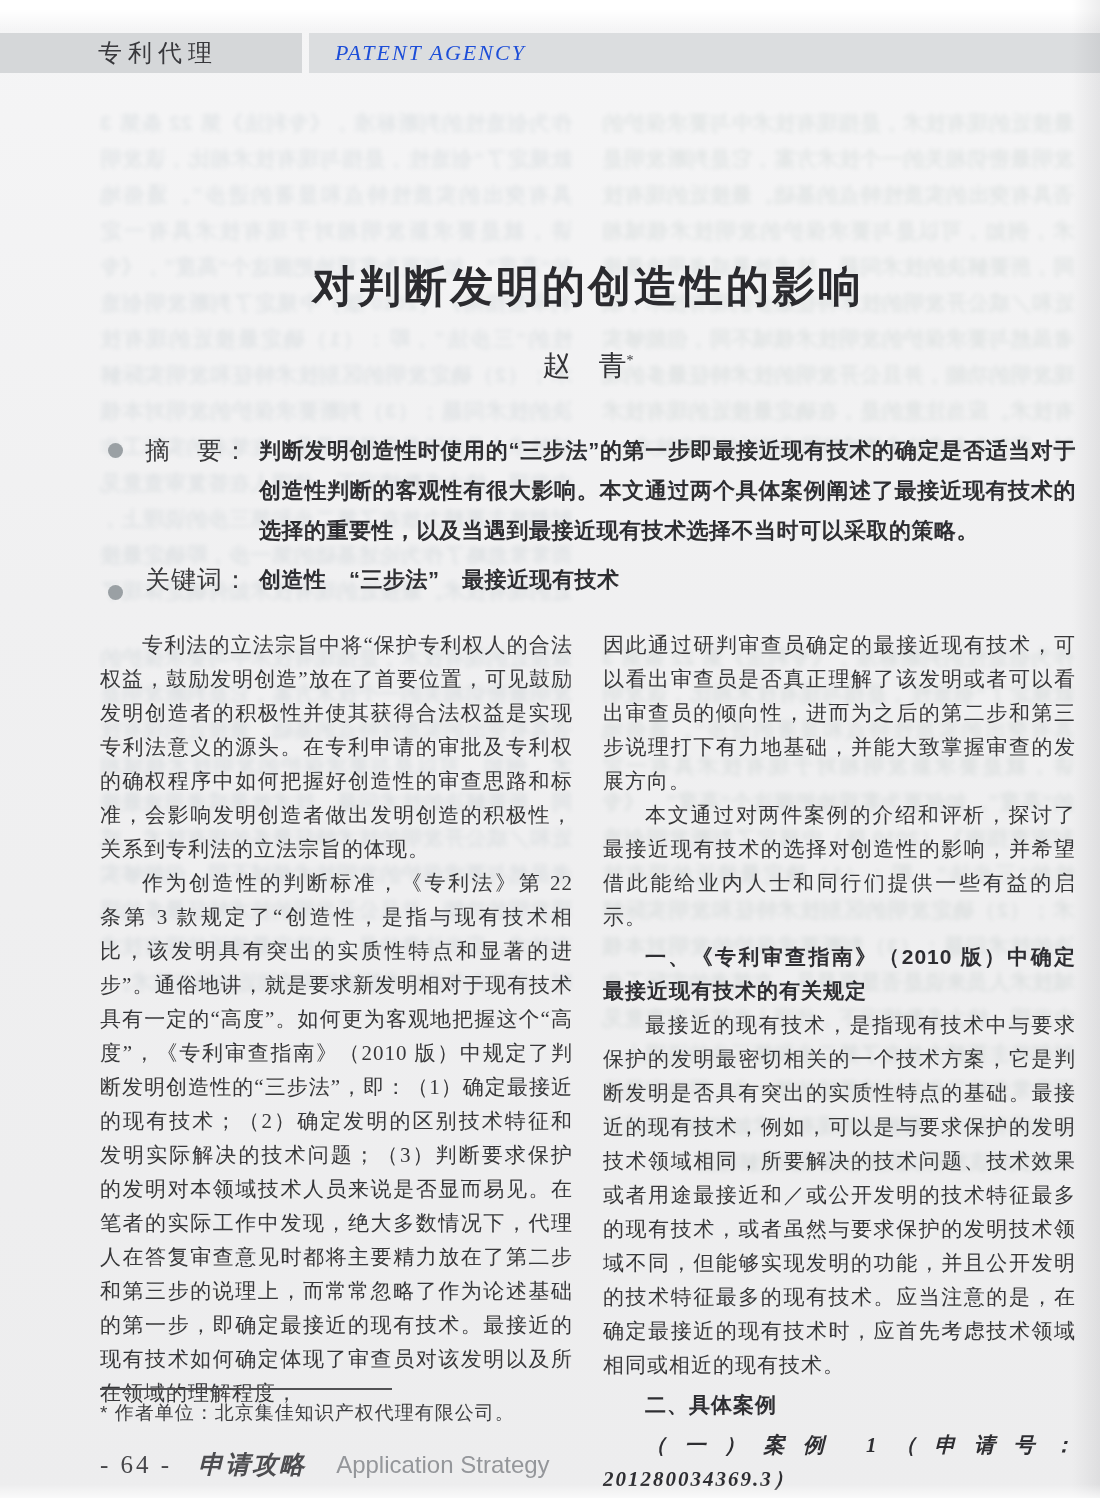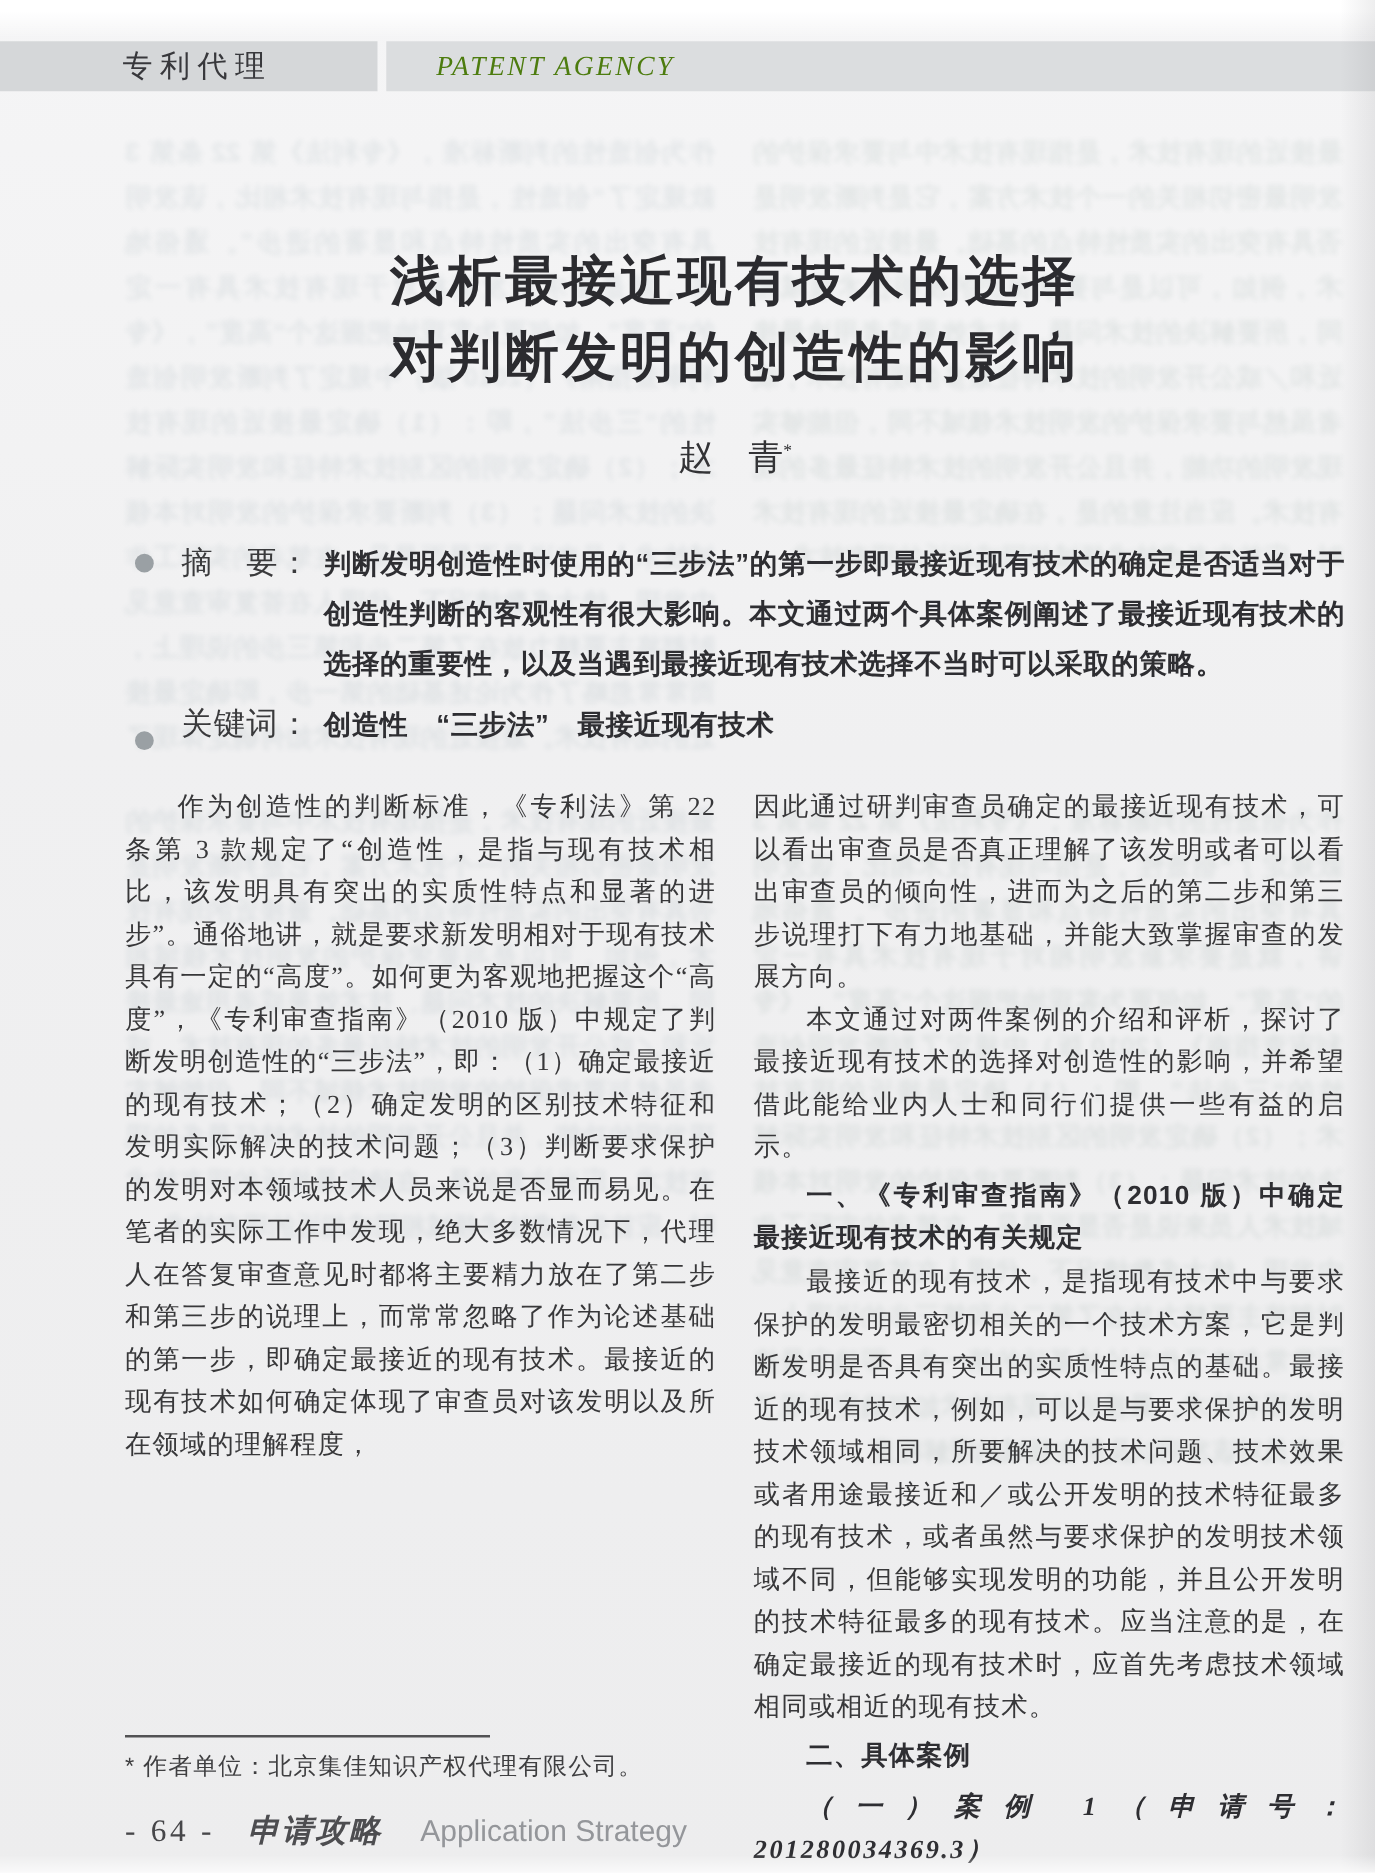--- a/index.html
+++ b/index.html
@@ -20,21 +20,21 @@
         background:linear-gradient(to right,rgba(120,120,125,0) ,rgba(120,120,125,0.13));}
   .edge-bottom{position:absolute;left:0;right:0;bottom:0;height:14px;z-index:3;
         background:linear-gradient(to top,rgba(255,255,255,0.7),rgba(255,255,255,0));}
   
   .header{position:absolute;top:33px;left:0;right:0;height:40px;z-index:2;}
   .band{position:absolute;top:0;height:40px;display:flex;align-items:center;}
   .band-cn{left:0;width:302px;background:#d5d7d9;}
   .band-cn span{margin-left:98px;font-family:"Liberation Sans","DejaVu Sans",sans-serif;
         font-size:24px;letter-spacing:6px;color:#38383c;}
   .band-en{left:309px;right:0;background:#dbdddf;}
-  .band-en span{margin-left:40px;font-style:italic;font-size:22px;letter-spacing:2px;color:#4d7c0f;}
+  .band-en span{margin-left:26px;font-style:italic;font-size:22px;letter-spacing:2px;color:#1d4ed8;}
   
   .content{position:absolute;left:100px;right:24px;top:0;z-index:2;}
   .title{margin:195px 0 0 0;text-align:center;font-size:43px;line-height:61px;
         font-weight:bold;color:#2b2b2f;letter-spacing:3px;}
   .author{margin-top:30px;text-align:center;font-size:28px;color:#333336;}
   .author sup{font-size:14px;vertical-align:super;}
   .meta-row{display:flex;align-items:flex-start;margin-top:46px;}
   .meta-row.kw{margin-top:9px;align-items:flex-end;}
   .bullet{flex:none;width:15px;height:15px;border-radius:50%;background:#9aa0a4;margin:12px 22px 0 8px;}
   .meta-label{flex:none;font-size:25px;line-height:40px;color:#3a3a3c;letter-spacing:1px;margin-right:10px;}
@@ -74,21 +74,21 @@
       <span>专利代理</span>
     </div>
     <div class="band band-en">
       <span>PATENT AGENCY</span>
     </div>
   </div>
 
   <div class="content">
 
     <h1 class="title">
-      <span>浅析最接近现有技术的选择</span><br>
+      <br>
       <span>对判断发明的创造性的影响</span>
     </h1>
 
     <div class="author">
       <span>赵　青</span><sup>*</sup>
     </div>
 
     <div class="meta-row">
       <span class="bullet"></span>
       <span class="meta-label">摘　要：</span>
@@ -96,20 +96,21 @@
     </div>
 
     <div class="meta-row kw">
       <span class="bullet"></span>
       <span class="meta-label">关键词：</span>
       <div class="meta-text">创造性　“三步法”　最接近现有技术</div>
     </div>
 
     <div class="columns">
       <div class="col">
+        <p class="indent">专利法的立法宗旨中将“保护专利权人的合法权益，鼓励发明创造”放在了首要位置，可见鼓励发明创造者的积极性并使其获得合法权益是实现专利法意义的源头。在专利申请的审批及专利权的确权程序中如何把握好创造性的审查思路和标准，会影响发明创造者做出发明创造的积极性，关系到专利法的立法宗旨的体现。</p>
         <p class="indent">作为创造性的判断标准，《专利法》第 22 条第 3 款规定了“创造性，是指与现有技术相比，该发明具有突出的实质性特点和显著的进步”。通俗地讲，就是要求新发明相对于现有技术具有一定的“高度”。如何更为客观地把握这个“高度”，《专利审查指南》（2010 版）中规定了判断发明创造性的“三步法”，即：（1）确定最接近的现有技术；（2）确定发明的区别技术特征和发明实际解决的技术问题；（3）判断要求保护的发明对本领域技术人员来说是否显而易见。在笔者的实际工作中发现，绝大多数情况下，代理人在答复审查意见时都将主要精力放在了第二步和第三步的说理上，而常常忽略了作为论述基础的第一步，即确定最接近的现有技术。最接近的现有技术如何确定体现了审查员对该发明以及所在领域的理解程度，</p>
       </div>
       <div class="col">
         <p class="noindent">因此通过研判审查员确定的最接近现有技术，可以看出审查员是否真正理解了该发明或者可以看出审查员的倾向性，进而为之后的第二步和第三步说理打下有力地基础，并能大致掌握审查的发展方向。</p>
         <p class="indent">本文通过对两件案例的介绍和评析，探讨了最接近现有技术的选择对创造性的影响，并希望借此能给业内人士和同行们提供一些有益的启示。</p>
         <p class="sec">一、《专利审查指南》（2010 版）中确定最接近现有技术的有关规定</p>
         <p class="indent">最接近的现有技术，是指现有技术中与要求保护的发明最密切相关的一个技术方案，它是判断发明是否具有突出的实质性特点的基础。最接近的现有技术，例如，可以是与要求保护的发明技术领域相同，所要解决的技术问题、技术效果或者用途最接近和／或公开发明的技术特征最多的现有技术，或者虽然与要求保护的发明技术领域不同，但能够实现发明的功能，并且公开发明的技术特征最多的现有技术。应当注意的是，在确定最接近的现有技术时，应首先考虑技术领域相同或相近的现有技术。</p>
         <p class="sec">二、具体案例</p>
         <p class="case">（一）案例 1（申请号：201280034369.3）</p>
       </div>

